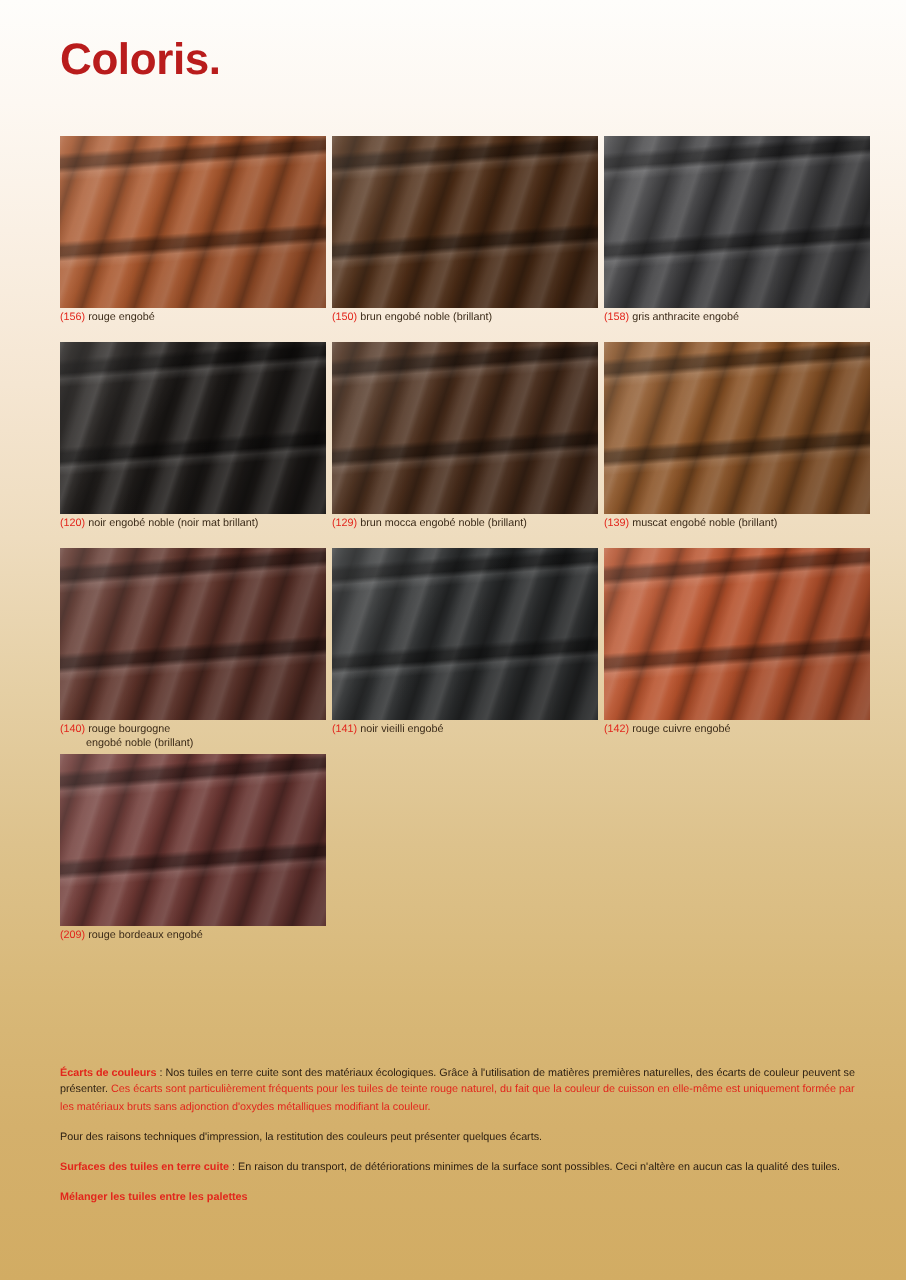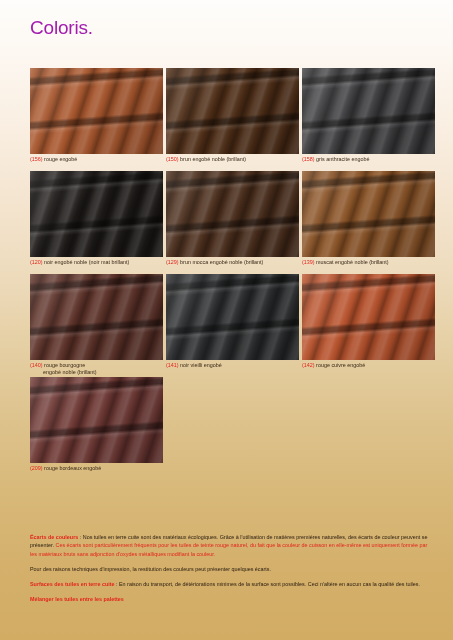--- a/index.html
+++ b/index.html
@@ -29,23 +29,23 @@
     width: 453px;
     height: 640px;
     box-sizing: border-box;
   }
 
   
   .page-title {
     position: absolute;
     left: 30px;
     top: 17px;
-    font-size: 19px;
-    font-weight: normal;
-    color: #a21caf;
+    font-size: 22px;
+    font-weight: bold;
+    color: #b91c1c;
     letter-spacing: -0.2px;
   }
 
   
   .swatch-grid {
     position: absolute;
     left: 30px;
     top: 68px;
     width: 396px;
     display: grid;

